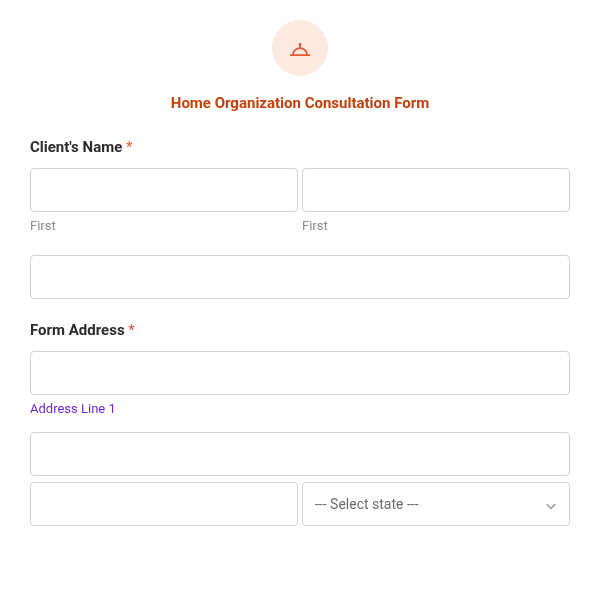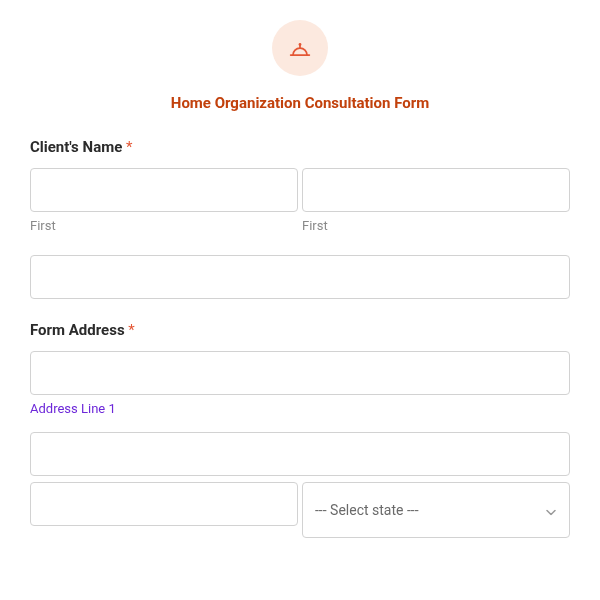--- a/index.html
+++ b/index.html
@@ -72,21 +72,21 @@
     }
     .full-row {
       margin-bottom: 6px;
     }
     .select-wrap {
       position: relative;
       width: 100%;
     }
     .select-input {
       width: 100%;
-      height: 56px;
+      height: 44px;
       border: 1px solid #d2d2d2;
       border-radius: 4px;
       padding: 0 36px 0 12px;
       font-size: 14px;
       font-family: inherit;
       background: #fff;
       appearance: none;
       color: #6a6a6a;
     }
     .select-caret {

